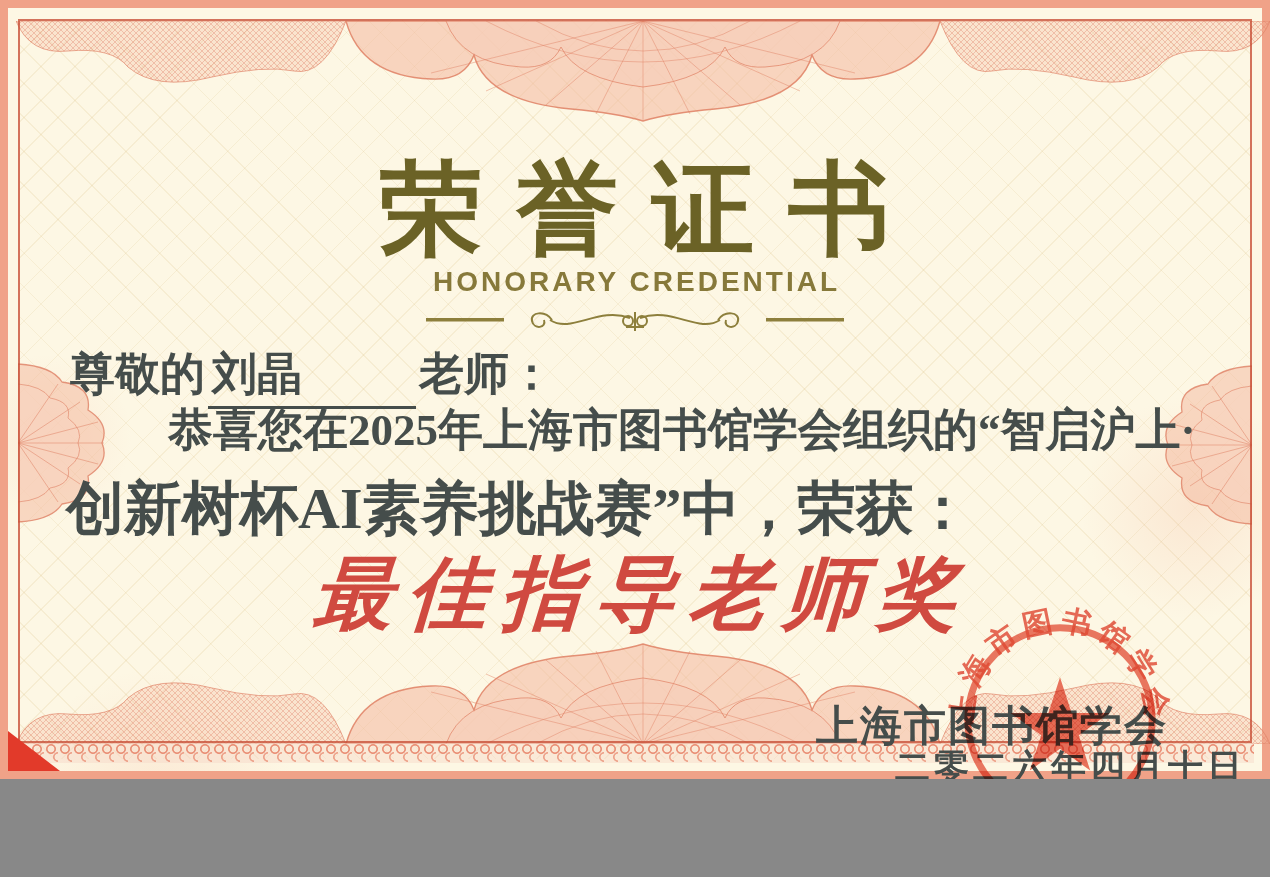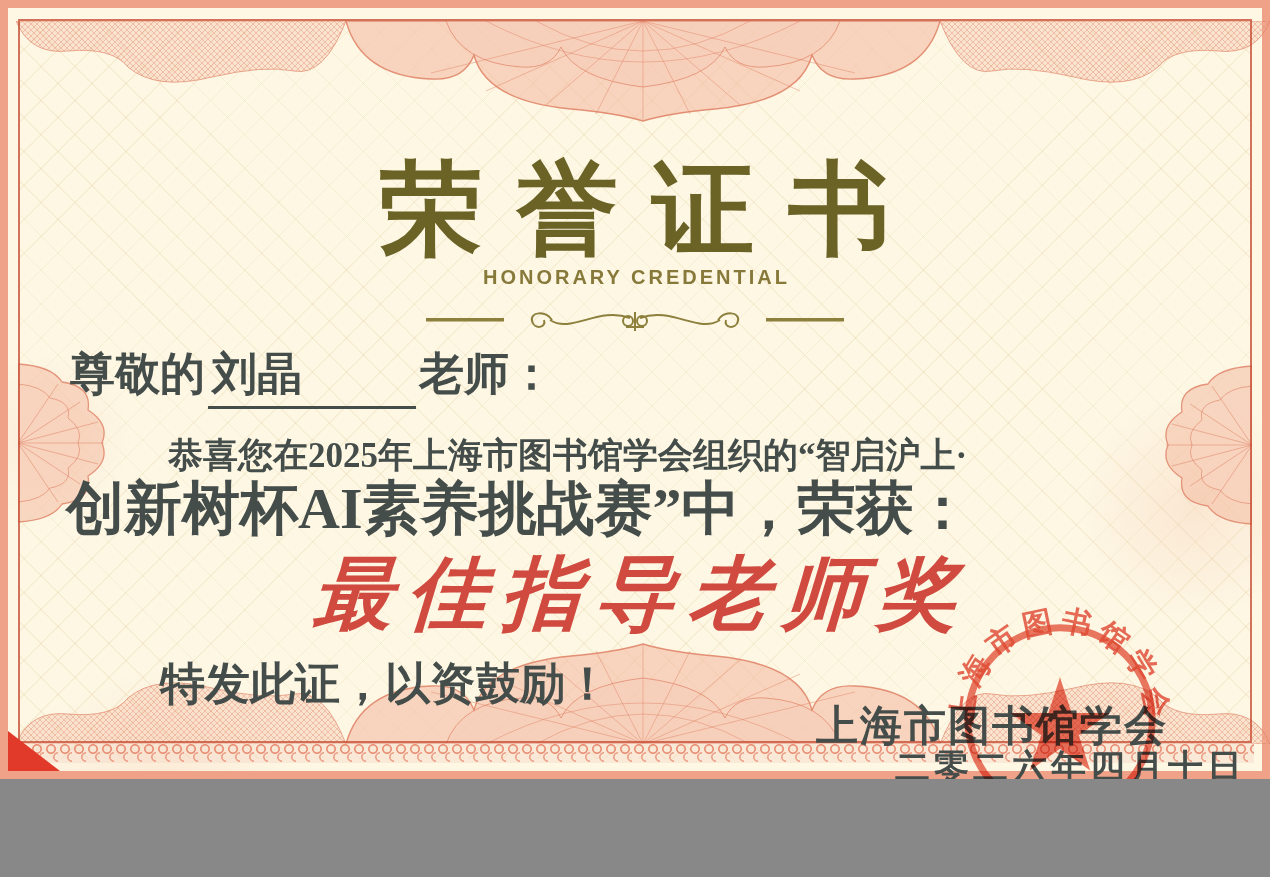--- a/index.html
+++ b/index.html
@@ -34,26 +34,26 @@
     background-size:14px 20px;}
   .corner-ribbon{position:absolute;left:0;bottom:0;width:52px;height:40px;
     background:#e23a2a;clip-path:polygon(0 0,0 100%,100% 100%);z-index:6;}
 
   .txt{position:absolute;color:#454d4b;white-space:nowrap;z-index:3;}
   .cert-title{top:134px;left:0;width:100%;text-align:center;
     font-size:102px;font-weight:900;letter-spacing:34px;text-indent:34px;
     color:#6b6226;}
   .cert-subtitle{top:258px;left:0;width:100%;text-align:center;
     font-family:"Liberation Sans","DejaVu Sans",sans-serif;
-    font-size:20px;font-weight:700;letter-spacing:3px;text-indent:3px;color:#87793a;}
+    font-size:28px;font-weight:700;letter-spacing:3px;text-indent:3px;color:#87793a;}
   .flourish{position:absolute;top:295px;left:50%;transform:translateX(-50%);z-index:3;}
   .salutation{top:336px;left:62px;font-size:45px;font-weight:700;}
   .name-underline{display:inline-block;min-width:200px;text-align:left;
     border-bottom:3px solid #454d4b;margin:0 3px;padding:0 4px 2px 4px;}
-  .body-line1{top:424px;left:160px;font-size:35px;font-weight:700;}
+  .body-line1{top:392px;left:160px;font-size:45px;font-weight:700;}
   .body-line2{top:462px;left:58px;font-size:58px;font-weight:700;}
   .award{top:533px;left:0;width:100%;text-align:center;
     font-size:80px;font-weight:900;font-style:italic;
     letter-spacing:14px;text-indent:14px;color:#d04a40;transform:skewX(-3deg);}
   .closing{top:646px;left:152px;font-size:45px;font-weight:700;}
   .issuer{top:690px;right:94px;font-size:42px;font-weight:700;letter-spacing:2px;}
   .issue-date{top:736px;right:16px;font-size:35px;font-weight:700;letter-spacing:4px;}
   .seal{position:absolute;left:938px;top:598px;width:228px;height:228px;
     z-index:4;mix-blend-mode:multiply;opacity:0.92;}
 </style>
@@ -169,21 +169,20 @@
       </g>
     </svg>
 
     <div class="txt salutation">
       <span>尊敬的</span><span class="name-underline"><span>刘晶</span></span><span>老师：</span>
     </div>
 
     <div class="txt body-line1">恭喜您在2025年上海市图书馆学会组织的“智启沪上·</div>
     <div class="txt body-line2">创新树杯AI素养挑战赛”中，荣获：</div>
     <div class="txt award">最佳指导老师奖</div>
-    <div class="txt closing">特发此证，以资鼓励！</div>
     <div class="txt issuer">上海市图书馆学会</div>
     <div class="txt issue-date">二零二六年四月十日</div>
 
     <svg class="seal" viewBox="0 0 230 230">
       <defs>
         <path id="sealArc" d="M36,152 A88,88 0 1 1 194,152"></path>
       </defs>
       <circle cx="115" cy="115" r="93" fill="none" stroke="rgba(226,69,47,0.78)" stroke-width="7"></circle>
       <polygon points="115,72 145.5,166 65,108 165,108 84.5,166" fill="rgba(226,69,47,0.8)"></polygon>
       <text font-family="Liberation Serif, DejaVu Serif, serif" font-size="30" font-weight="700" fill="rgba(222,60,40,0.82)" letter-spacing="6">

